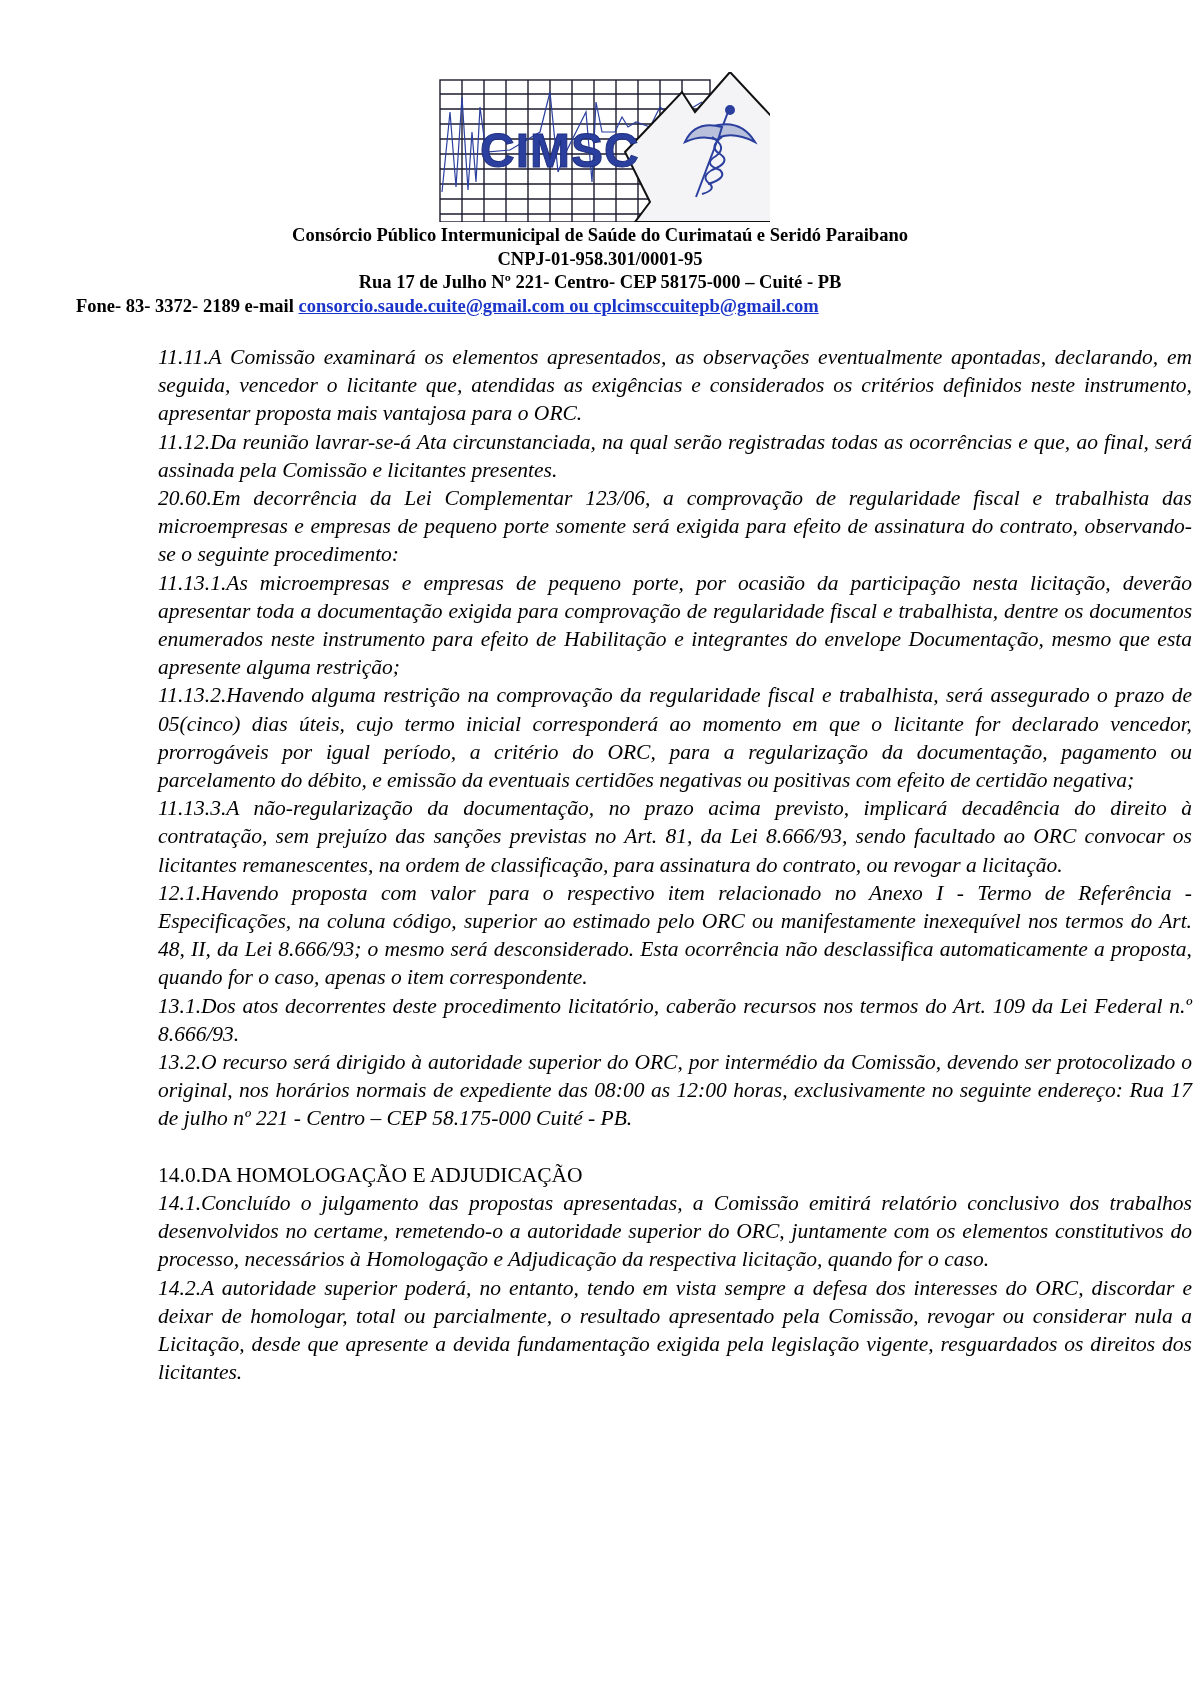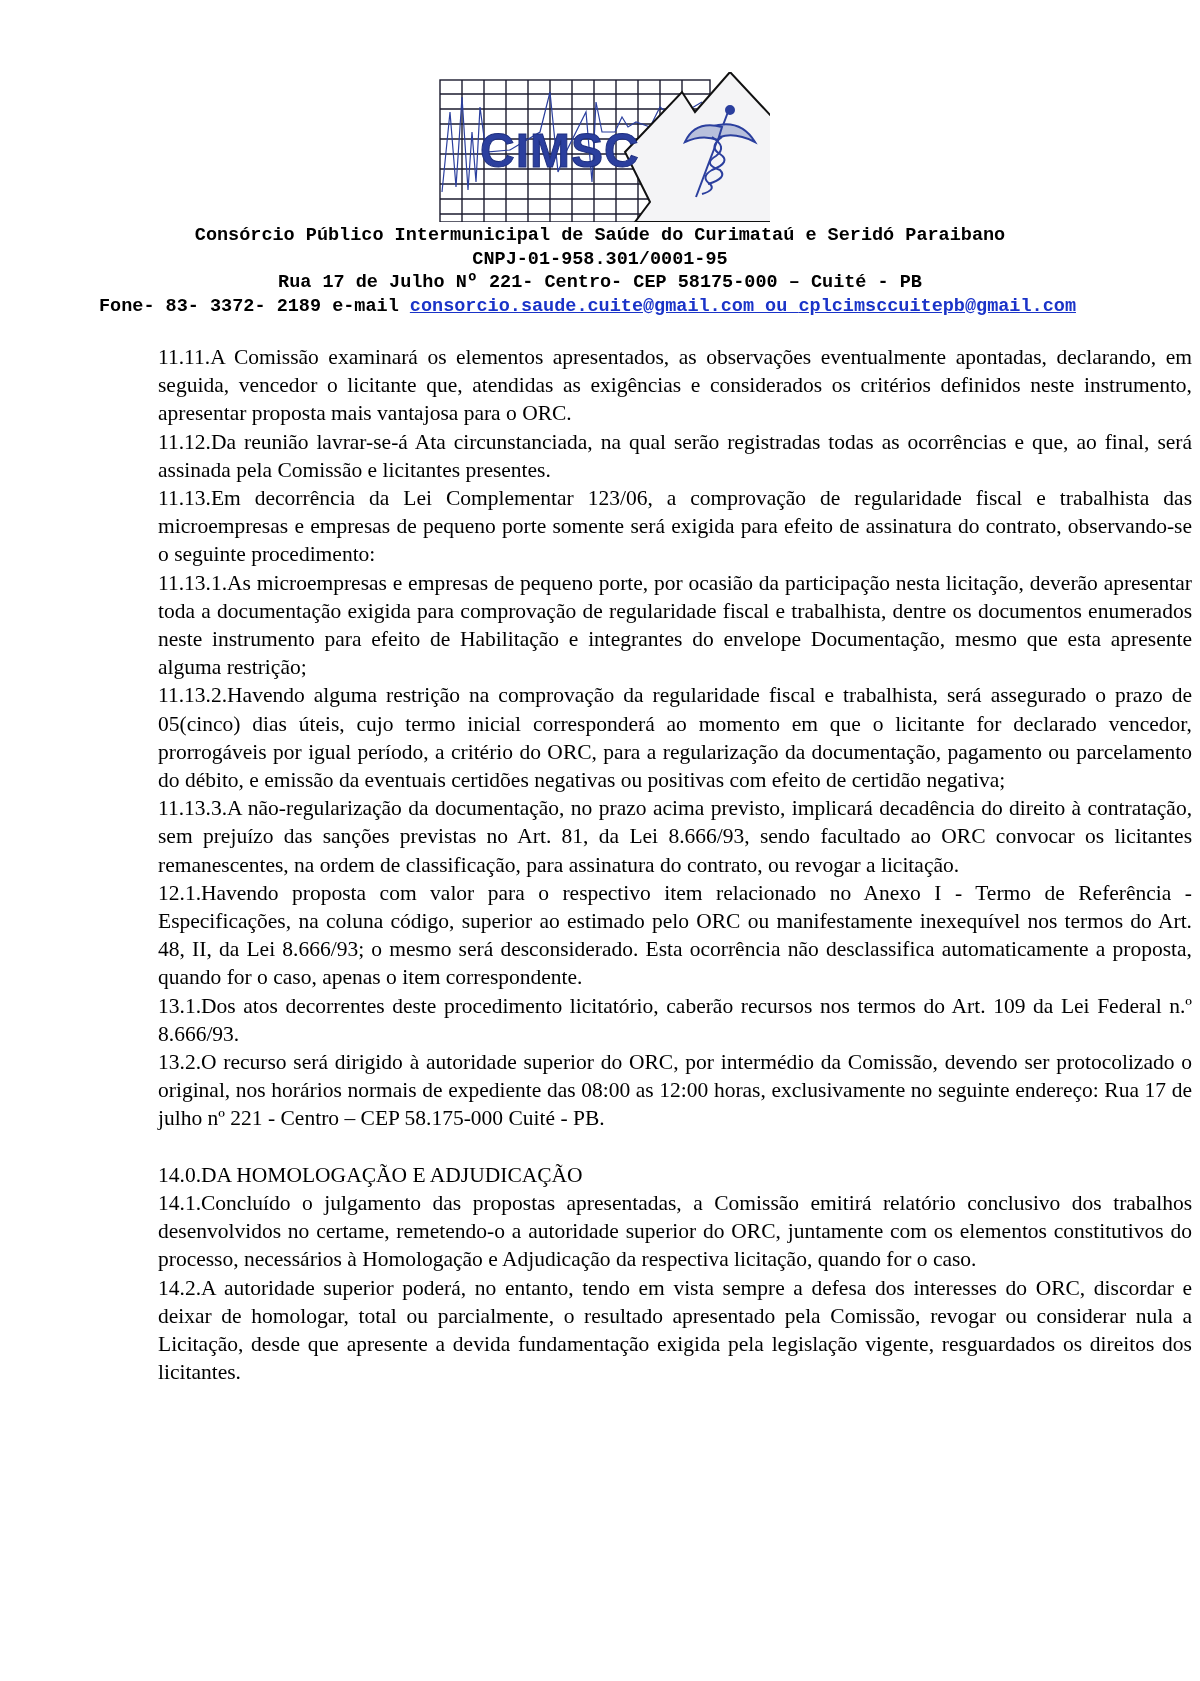--- a/index.html
+++ b/index.html
@@ -3,29 +3,29 @@
 <meta charset="utf-8">
 <style>
   html, body { margin: 0; padding: 0; background: #ffffff; }
   body { width: 1200px; height: 1681px; position: relative; overflow: hidden; }
   .page { position: absolute; left: 0; top: 0; width: 991px; height: 1681px; background: #fff; }
 
   .logo { position: absolute; left: 410px; top: 72px; width: 360px; height: 150px; }
   .logo svg { width: 100%; height: 100%; display: block; }
 
   .letterhead { position: absolute; left: 0; top: 224px; width: 1200px; text-align: center;
-    font-family: Liberation Mono, monospace; font-weight: bold; color: #000;
+    font-family: Liberation Serif, serif; font-weight: bold; color: #000;
     font-size: 18.5px; line-height: 23.5px; }
   .letterhead .line { display: block; white-space: nowrap; }
   .letterhead .email { color: #1a33c8; text-decoration: underline; }
-  .letterhead .fone { text-align: left; padding-left: 99px; }
+  .letterhead .fone { text-align: left; padding-left: 76px; }
 
   .body-text { position: absolute; left: 158px; top: 343px; width: 1034px;
     font-family: "Liberation Serif", serif; font-size: 21.5px; line-height: 28.2px; color: #000; }
-  .para { margin: 0; text-align: justify; }
+  .para { margin: 0; text-align: justify; font-style: italic; }
   .heading { margin: 0; margin-top: 28.2px; text-align: left; }
 </style>
 </head>
 <body>
 
 <div class="page">
 
   <div class="logo">
     <svg viewBox="0 0 360 150" xmlns="http://www.w3.org/2000/svg">
       <g stroke="#1a1a2e" stroke-width="1.4" fill="none">
@@ -69,21 +69,21 @@
     <span class="line">Consórcio Público Intermunicipal de Saúde do  Curimataú e Seridó Paraibano</span>
     <span class="line">CNPJ-01-958.301/0001-95</span>
     <span class="line">Rua 17 de Julho Nº 221-  Centro- CEP 58175-000 – Cuité - PB</span>
     <span class="line fone"><span>Fone- 83- 3372- 2189 e-mail </span><a class="email">consorcio.saude.cuite@gmail.com</a><span class="email"> ou </span><a class="email">cplcimsccuitepb@gmail.com</a></span>
   </div>
 
   <div class="body-text">
 
     <p class="para">11.11.A Comissão examinará os elementos apresentados, as observações eventualmente apontadas, declarando, em seguida, vencedor o licitante que, atendidas as exigências e considerados os critérios definidos neste instrumento, apresentar proposta mais vantajosa para o ORC.</p>
     <p class="para">11.12.Da reunião lavrar-se-á Ata circunstanciada, na qual serão registradas todas as ocorrências e que, ao final, será assinada pela Comissão e licitantes presentes.</p>
-    <p class="para">11.13.Em decorrência da Lei Complementar 123/06, a comprovação de regularidade fiscal e trabalhista das microempresas e empresas de pequeno porte somente será exigida para efeito de assinatura do contrato, observando-se o seguinte procedimento:</p>
+    <p class="para">20.60.Em decorrência da Lei Complementar 123/06, a comprovação de regularidade fiscal e trabalhista das microempresas e empresas de pequeno porte somente será exigida para efeito de assinatura do contrato, observando-se o seguinte procedimento:</p>
     <p class="para">11.13.1.As microempresas e empresas de pequeno porte, por ocasião da participação nesta licitação, deverão apresentar toda a documentação exigida para comprovação de regularidade fiscal e trabalhista, dentre os documentos enumerados neste instrumento para efeito de Habilitação e integrantes do envelope Documentação, mesmo que esta apresente alguma restrição;</p>
     <p class="para">11.13.2.Havendo alguma restrição na comprovação da regularidade fiscal e trabalhista, será assegurado o prazo de 05(cinco) dias úteis, cujo termo inicial corresponderá ao momento em que o licitante for declarado vencedor, prorrogáveis por igual período, a critério do ORC, para a regularização da documentação, pagamento ou parcelamento do débito, e emissão da eventuais certidões negativas ou positivas com efeito de certidão negativa;</p>
     <p class="para">11.13.3.A não-regularização da documentação, no prazo acima previsto, implicará decadência do direito à contratação, sem prejuízo das sanções previstas no Art. 81, da Lei 8.666/93, sendo facultado ao ORC convocar os licitantes remanescentes, na ordem de classificação, para assinatura do contrato, ou revogar a licitação.</p>
 
     <p class="para">12.1.Havendo proposta com valor para o respectivo item relacionado no Anexo I - Termo de Referência - Especificações, na coluna código, superior ao estimado pelo ORC ou manifestamente inexequível nos termos do Art. 48, II, da Lei 8.666/93; o mesmo será desconsiderado. Esta ocorrência não desclassifica automaticamente a proposta, quando for o caso, apenas o item correspondente.</p>
 
     <p class="para">13.1.Dos atos decorrentes deste procedimento licitatório, caberão recursos nos termos do Art. 109 da Lei Federal n.º 8.666/93.</p>
     <p class="para">13.2.O recurso será dirigido à autoridade superior do ORC, por intermédio da Comissão, devendo ser protocolizado o original, nos horários normais de expediente das 08:00 as 12:00 horas, exclusivamente no seguinte endereço: Rua 17  de julho nº 221 - Centro – CEP 58.175-000  Cuité - PB.</p>
 
     <p class="heading">14.0.DA HOMOLOGAÇÃO E ADJUDICAÇÃO</p>

